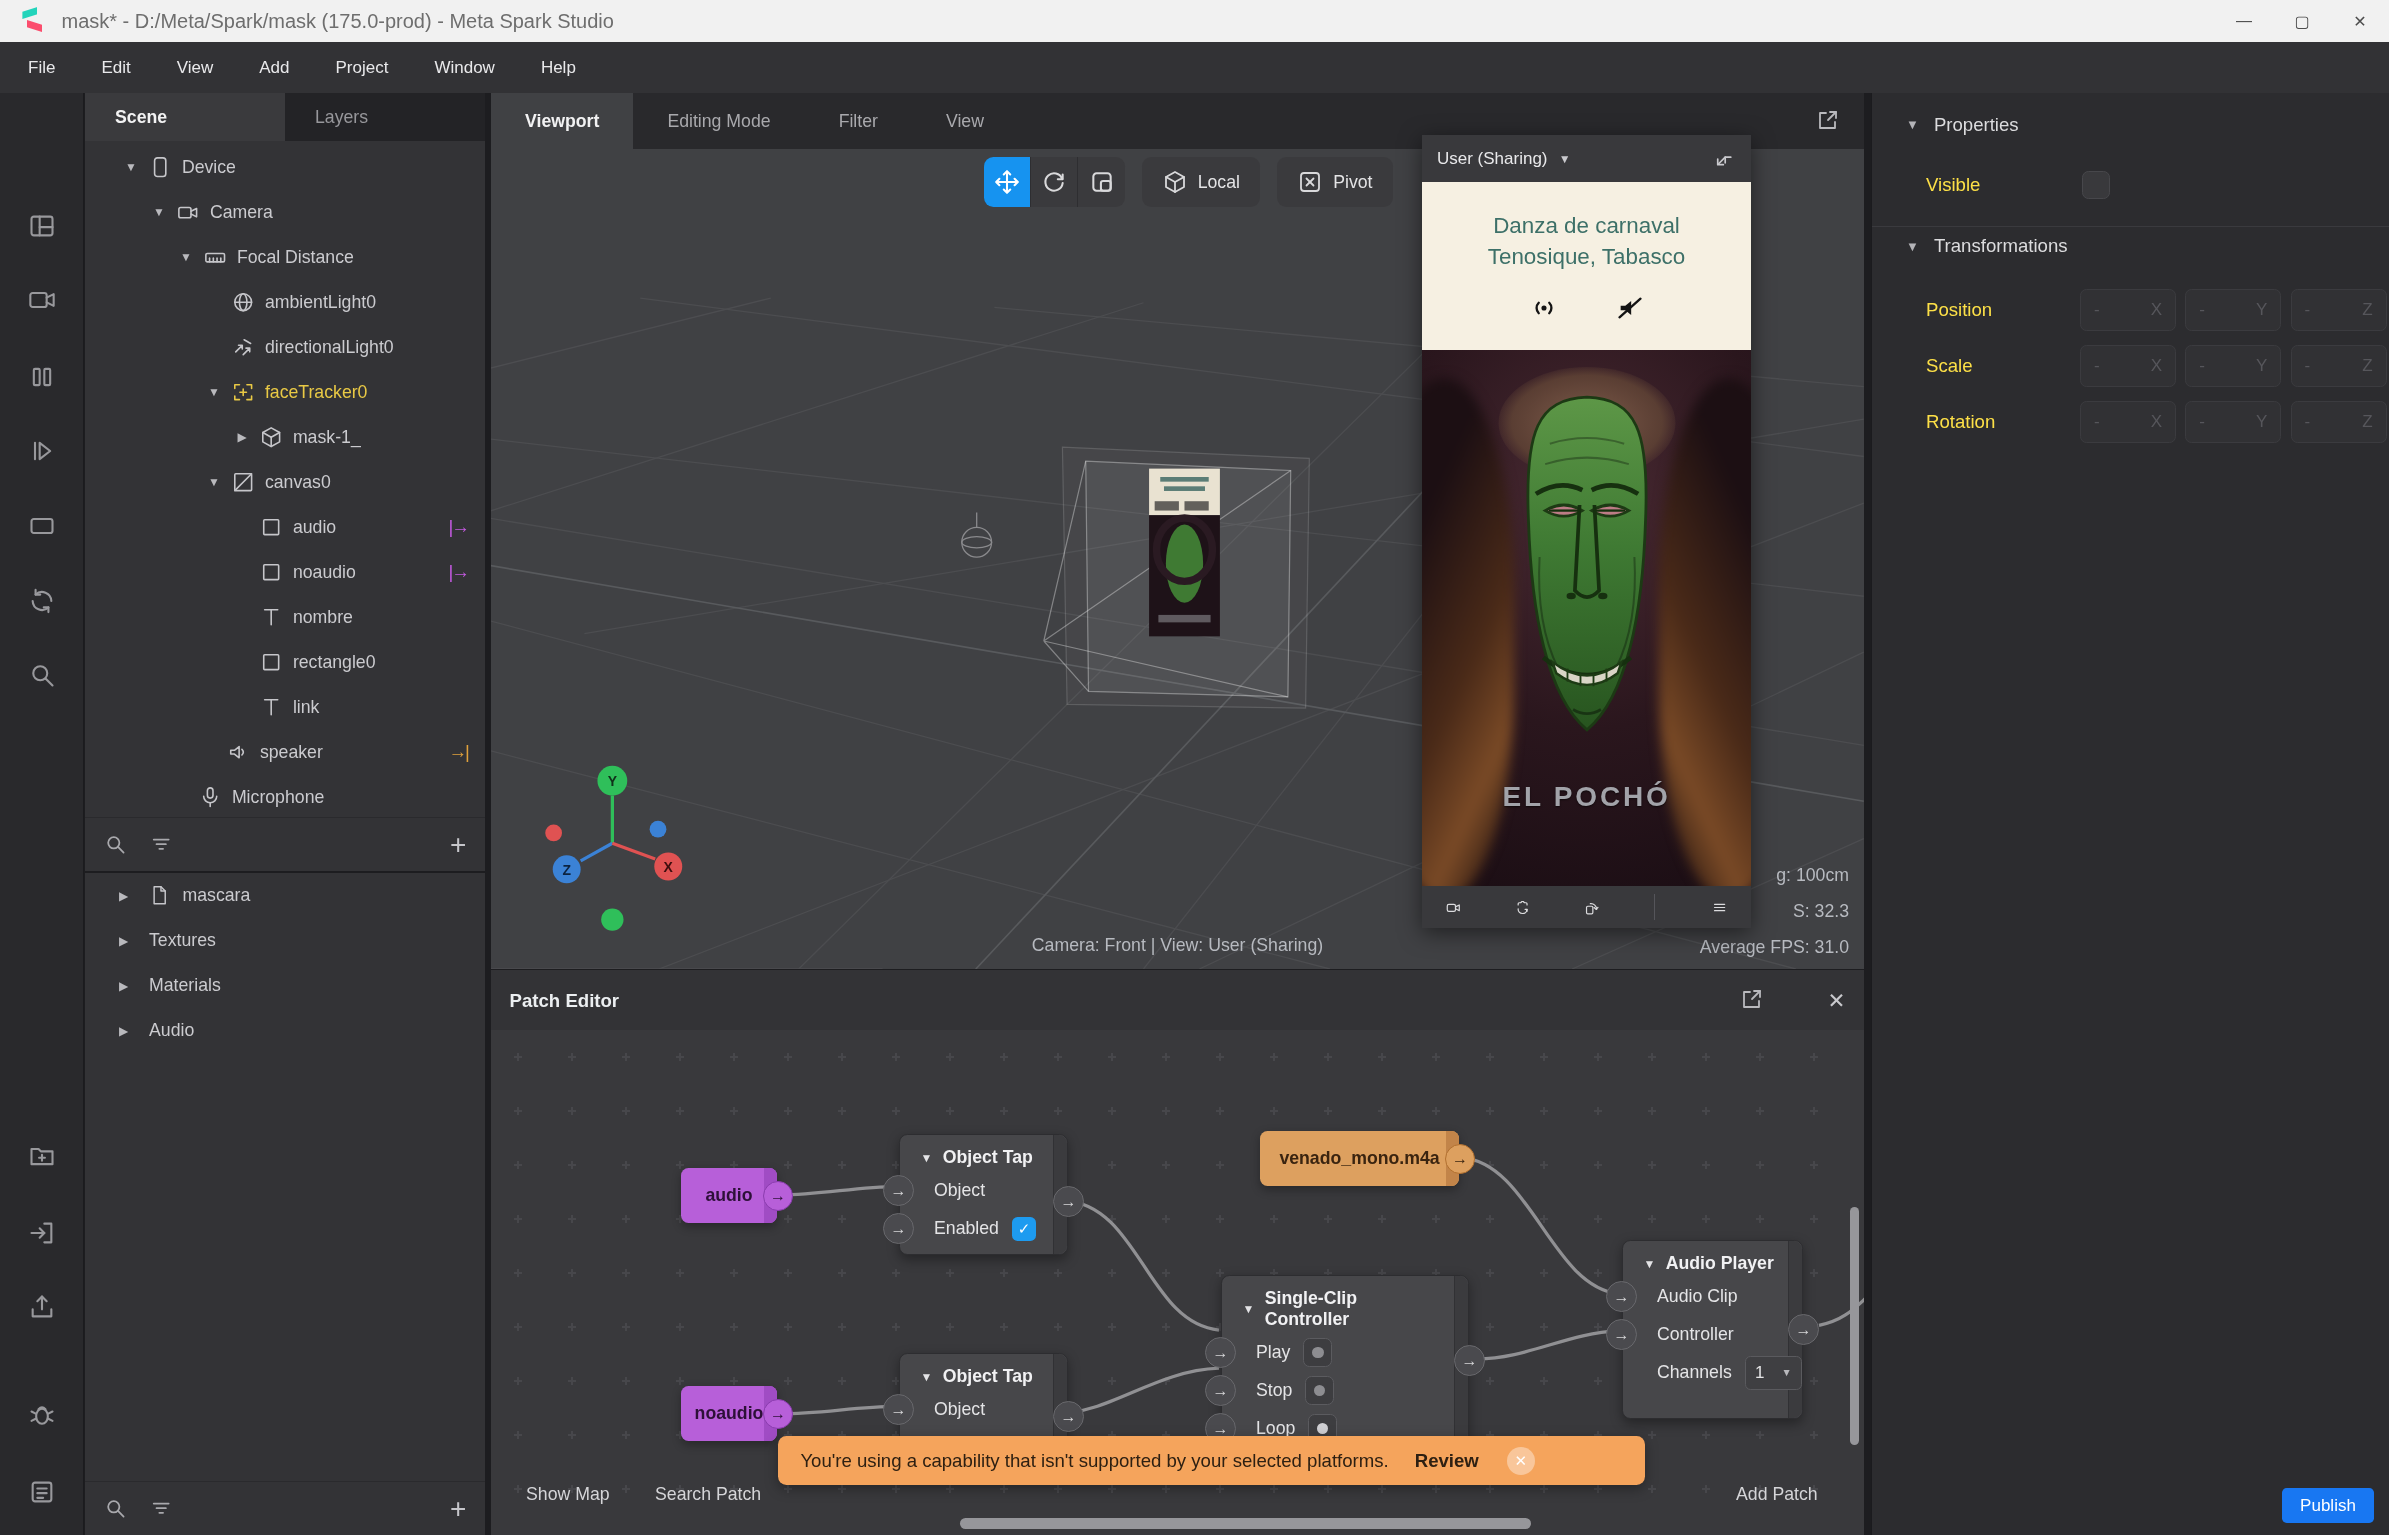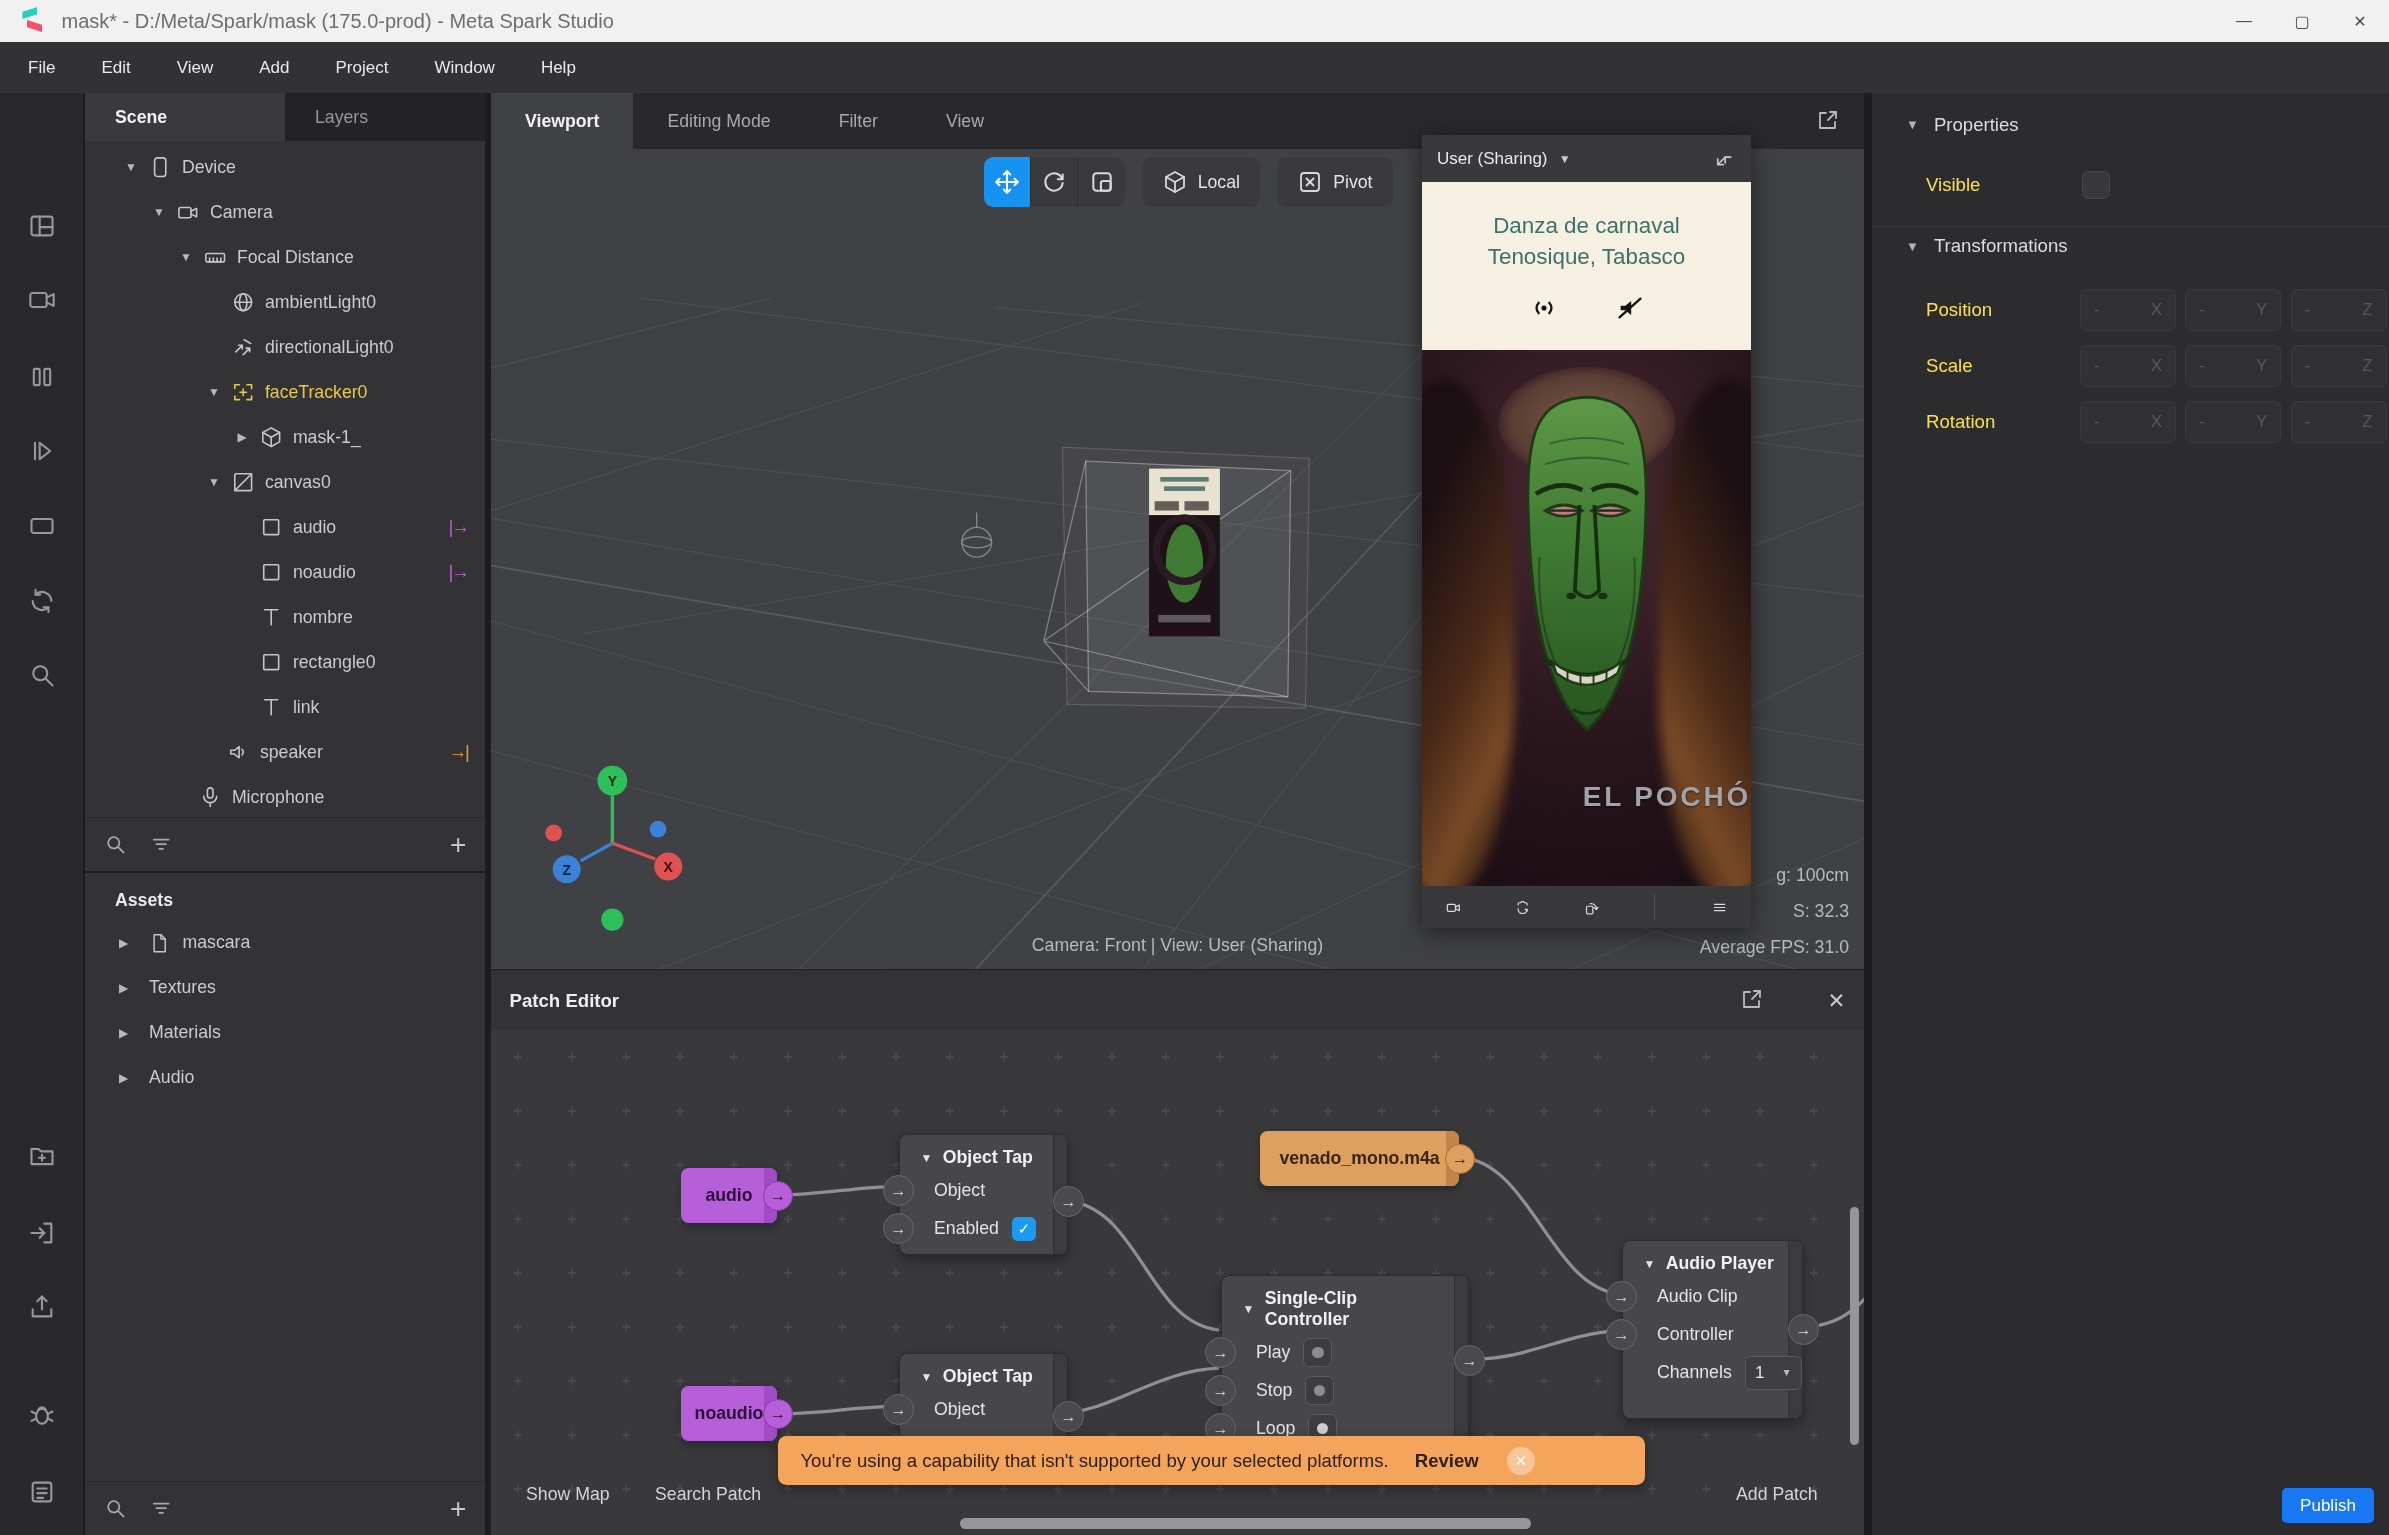--- a/index.html
+++ b/index.html
@@ -86,21 +86,21 @@
   .sim-line{font-size:22.4px;color:#3d7068;line-height:31px}
   .sim-line:first-child{margin-top:28px}
   #sim-icons{display:flex;gap:58px;margin-top:22.4px}
   #sim-icons svg{width:28px;height:28px;stroke:#141414;fill:none;stroke-width:2;stroke-linecap:round;stroke-linejoin:round}
   #sim-photo{position:relative;height:536px;overflow:hidden;background:radial-gradient(130% 95% at 50% 28%,#4a2a33 0%,#2a161d 45%,#140a10 100%)}
   .hair{position:absolute;width:140px;height:522px;top:28px;border-radius:50%/40%;filter:blur(5.6px)}
   .hair.l{left:-48px;background:linear-gradient(115deg,#1c0f13 30%,#4a2a18 60%,#7a4a26 78%,#241410 95%)}
   .hair.r{right:-48px;background:linear-gradient(245deg,#1c0f13 30%,#4a2a18 60%,#7a4a26 78%,#241410 95%)}
   #forehead{position:absolute;left:50%;top:17px;width:177px;height:112px;transform:translateX(-50%);border-radius:50%;background:radial-gradient(#7d5b4a 0%,#5a3e33 60%,transparent 75%)}
   #mask{position:absolute;left:50%;top:39px;transform:translateX(-50%)}
-  #sim-caption{position:absolute;left:0;width:100%;top:431px;text-align:right;font-size:28px;letter-spacing:2.8px;color:#a2a3a9;font-weight:bold;text-shadow:0 0.9px 1.9px rgba(0,0,0,.6)}
+  #sim-caption{position:absolute;left:0;width:100%;top:431px;text-align:center;font-size:28px;letter-spacing:2.8px;color:#a2a3a9;font-weight:bold;text-shadow:0 0.9px 1.9px rgba(0,0,0,.6)}
   #sim-toolbar{height:42px;background:#39393c;display:flex;align-items:center;padding:0 24px;gap:54px}
   #sim-toolbar svg{width:25px;height:25px;stroke:#dcdcde;fill:none;stroke-width:1.9;stroke-linecap:round;stroke-linejoin:round}
   #sim-sep{width:0.9px;height:26px;background:#55555a;margin-left:auto}
 
   
   #props{left:1871px;top:93px;width:518px;height:1442px;background:#2c2c2f;border-left:0.9px solid #1b1b1e}
   .sect{display:flex;align-items:center;gap:15px;padding:24px 0 0 34px}
   .sect .tri{color:#b4b4b8;font-size:13px}
   .sect .stitle{font-size:18.6px;color:#dcdcde}
   .prop-row{position:absolute;left:0;width:100%;display:flex;align-items:center}
@@ -441,21 +441,20 @@
       <svg viewBox="0 0 24 24">
           <line x1="4" y1="7" x2="20" y2="7"></line>
           <line x1="7" y1="12" x2="17" y2="12"></line>
           <line x1="10" y1="17" x2="14" y2="17"></line>
         </svg>
       <span class="plus">+</span>
     </div>
   </div>
 
   <div class="abs" id="assets-panel">
-    <div id="assets-header">Assets</div>
     <div class="arow">
         <span class="aarrow">▶</span>
         <svg viewBox="0 0 24 24">
           <path d="M6 2 h8 l5 5 v15 h-13 Z"></path>
           <path d="M14 2 v5 h5"></path>
         </svg>
         <span class="alabel">mascara</span>
       </div>
     <div class="arow">
         <span class="aarrow">▶</span>

